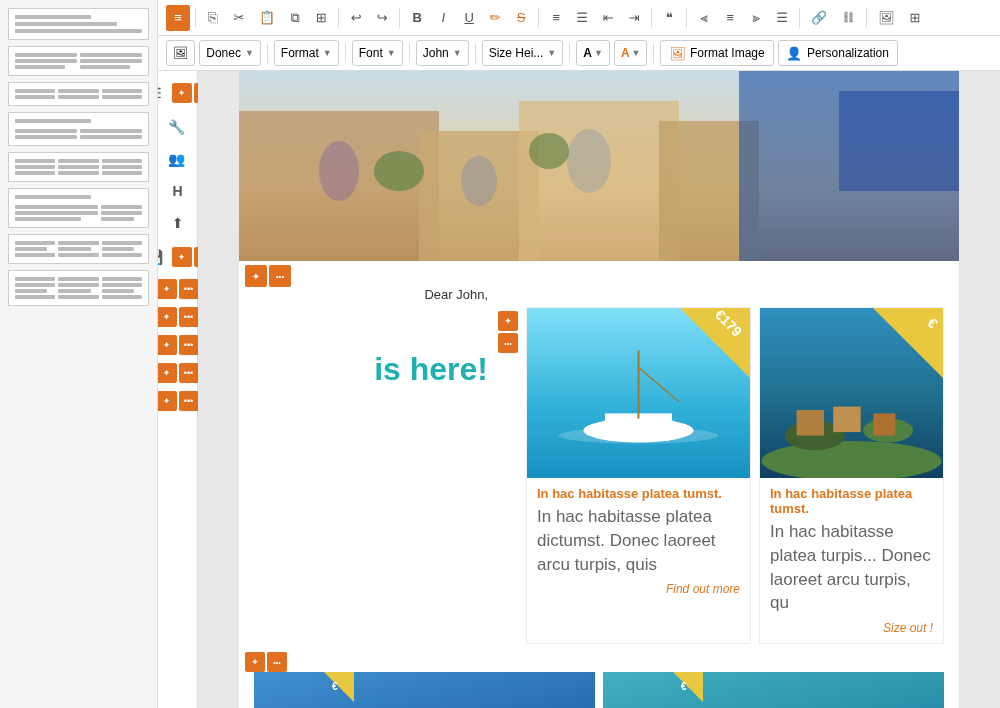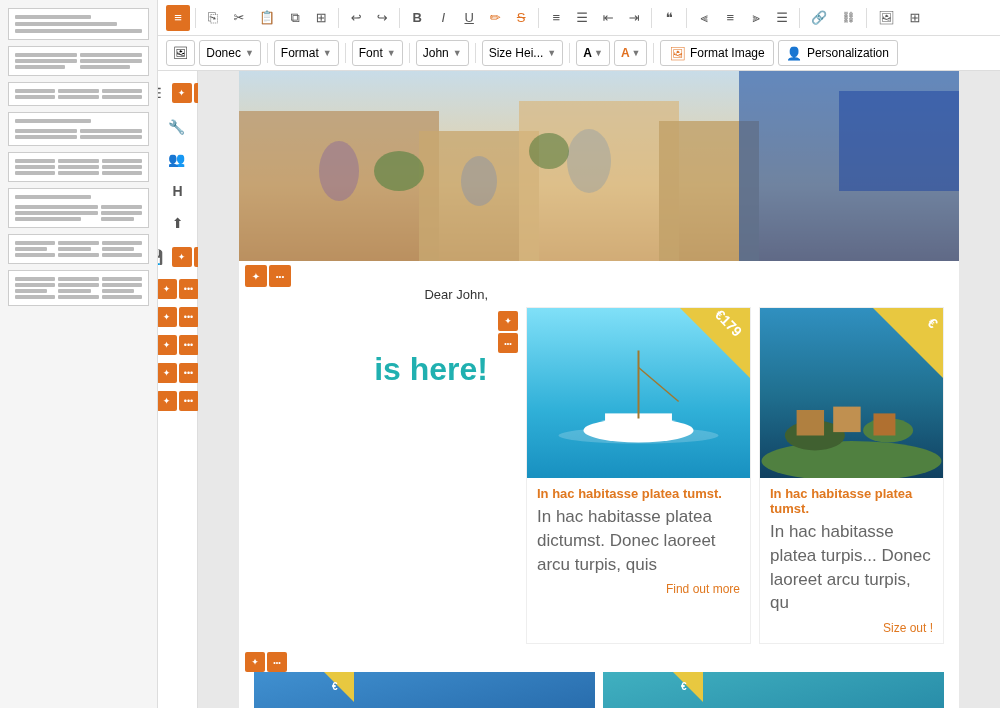--- a/index.html
+++ b/index.html
@@ -285,20 +285,21 @@
       color: #666;
       line-height: 1.4;
       margin-bottom: 6px;
     }
     .find-more-link {
       font-size: 12px;
       color: #e07820;
       text-align: right;
       display: block;
       cursor: pointer;
+      font-style: italic;
     }
 
     .bottom-cards {
       display: flex;
       gap: 0;
     }
     .bottom-card {
       flex: 1;
       overflow: hidden;
     }

